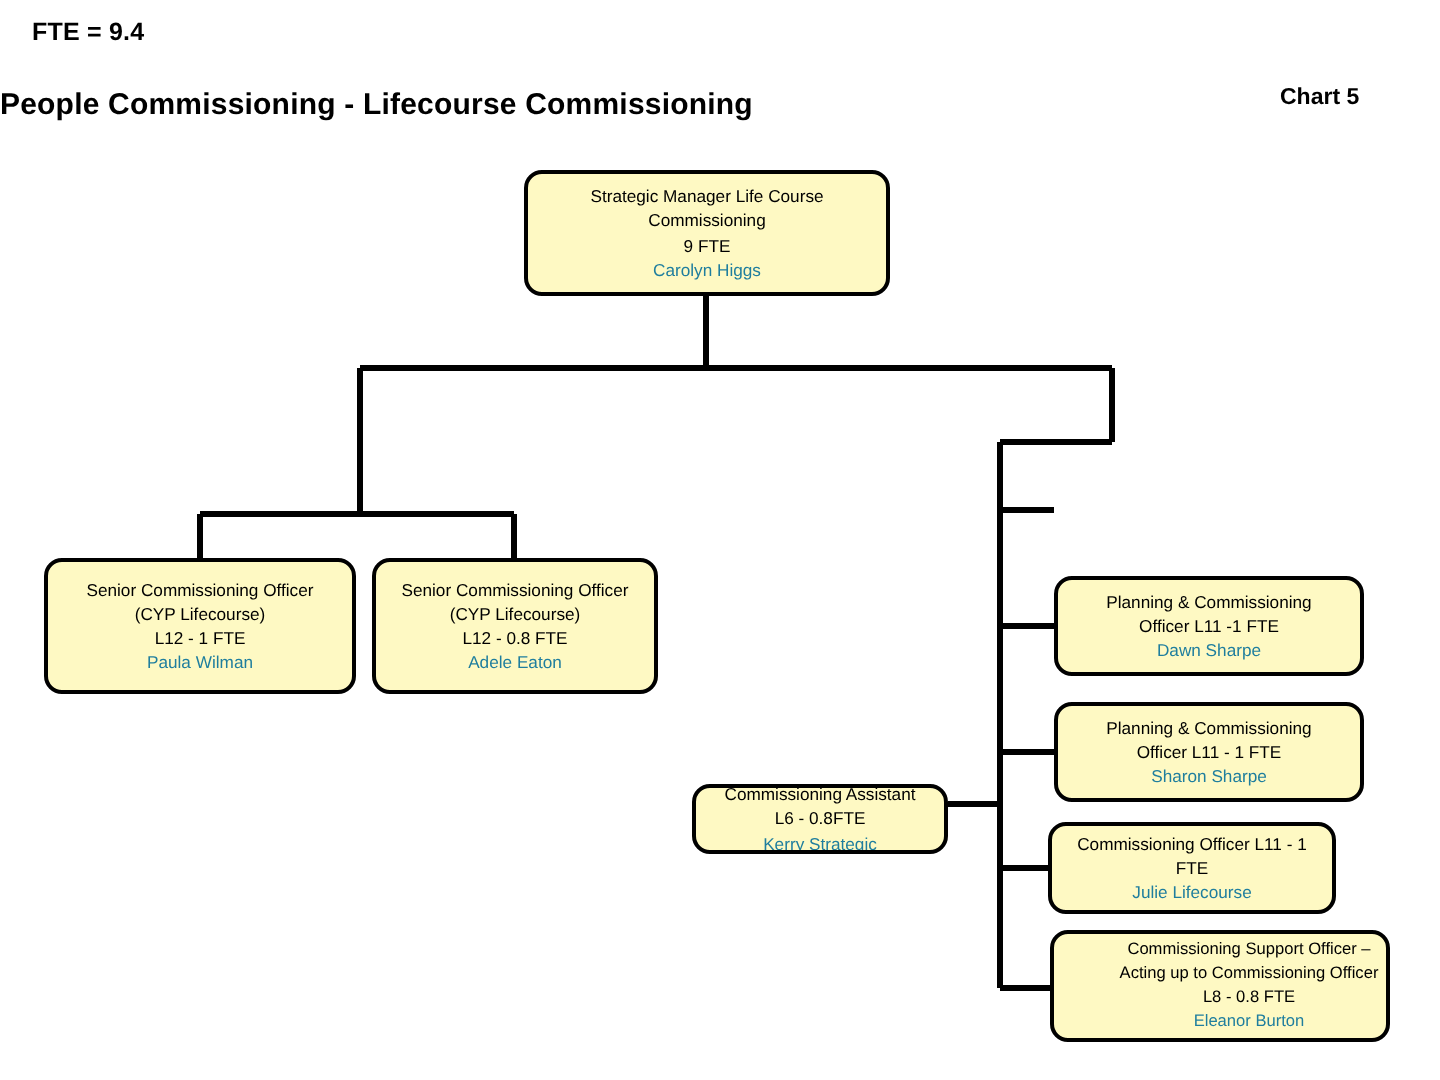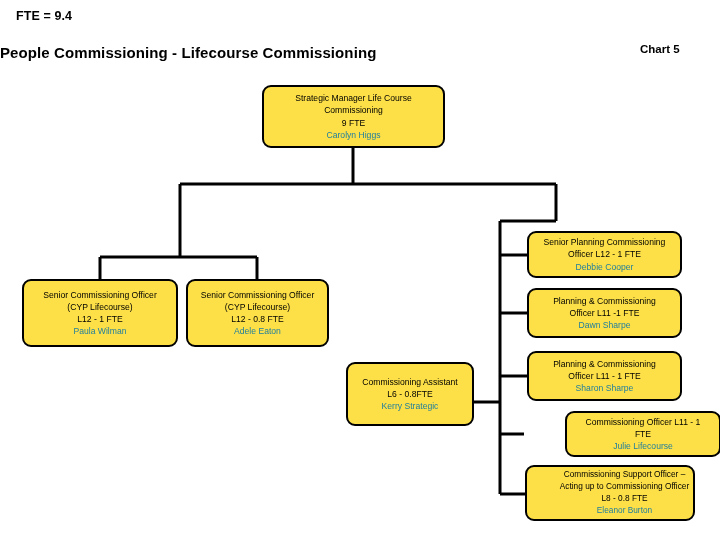--- a/index.html
+++ b/index.html
@@ -60,21 +60,21 @@
     height: 540px;
     pointer-events: none;
   }
 
   
   .node {
     position: absolute;
     box-sizing: border-box;
     border: 2.5px solid #000000;
     border-radius: 9px;
-    background: #fde047;
+    background: #fef9c3;
     display: flex;
     flex-direction: column;
     align-items: center;
     justify-content: center;
     text-align: center;
     font-size: 8.6px;
     line-height: 1.42;
     padding: 2px 3px;
     overflow: hidden;
   }
@@ -88,23 +88,23 @@
   }
 
   
   #node-strategic-manager { left: 262px; top: 85px;  width: 183px; height: 63px; }
   #node-joint-commissioning-manager { left: 466px; top: 155px; width: 180px; height: 57px; font-size: 8.4px; }
   #node-senior-commissioning-officer-cyp-1 { left: 22px;  top: 279px; width: 156px; height: 68px; }
   #node-senior-commissioning-officer-cyp-2 { left: 186px; top: 279px; width: 143px; height: 68px; }
   #node-senior-planning-commissioning-officer { left: 527px; top: 231px; width: 155px; height: 47px; }
   #node-planning-commissioning-officer-1 { left: 527px; top: 288px; width: 155px; height: 50px; }
   #node-planning-commissioning-officer-2 { left: 527px; top: 351px; width: 155px; height: 50px; }
-  #node-commissioning-officer { left: 524px; top: 411px; width: 156px; height: 46px; margin-left: 41px; }
+  #node-commissioning-officer { left: 524px; top: 411px; width: 144px; height: 46px; }
   #node-commissioning-support-officer { left: 525px; top: 465px; width: 170px; height: 56px; font-size: 8.3px; padding-left: 32px; }
-  #node-commissioning-assistant { left: 346px; top: 362px; width: 128px; height: 64px; }
+  #node-commissioning-assistant { left: 346px; top: 392px; width: 128px; height: 35px; }
 </style>
 </head>
 <body>
 
 <div id="chart-canvas">
 
   <div class="hdr" id="fte-total">FTE = 9.4</div>
 
   <div class="hdr" id="chart-number">Chart 5</div>
 
@@ -156,25 +156,20 @@
     <span class="ln person">Paula Wilman</span>
   </div>
 
   <div class="node" id="node-senior-commissioning-officer-cyp-2">
     <span class="ln">Senior Commissioning Officer</span>
     <span class="ln">(CYP Lifecourse)</span>
     <span class="ln">L12 - 0.8 FTE</span>
     <span class="ln person">Adele Eaton</span>
   </div>
 
-  <div class="node" id="node-senior-planning-commissioning-officer">
-    <span class="ln">Senior Planning Commissioning</span>
-    <span class="ln">Officer  L12 - 1 FTE</span>
-    <span class="ln person">Debbie Cooper</span>
-  </div>
 
   <div class="node" id="node-planning-commissioning-officer-1">
     <span class="ln">Planning &amp; Commissioning</span>
     <span class="ln">Officer L11 -1 FTE</span>
     <span class="ln person">Dawn Sharpe</span>
   </div>
 
   <div class="node" id="node-planning-commissioning-officer-2">
     <span class="ln">Planning &amp; Commissioning</span>
     <span class="ln">Officer L11 - 1 FTE</span>

